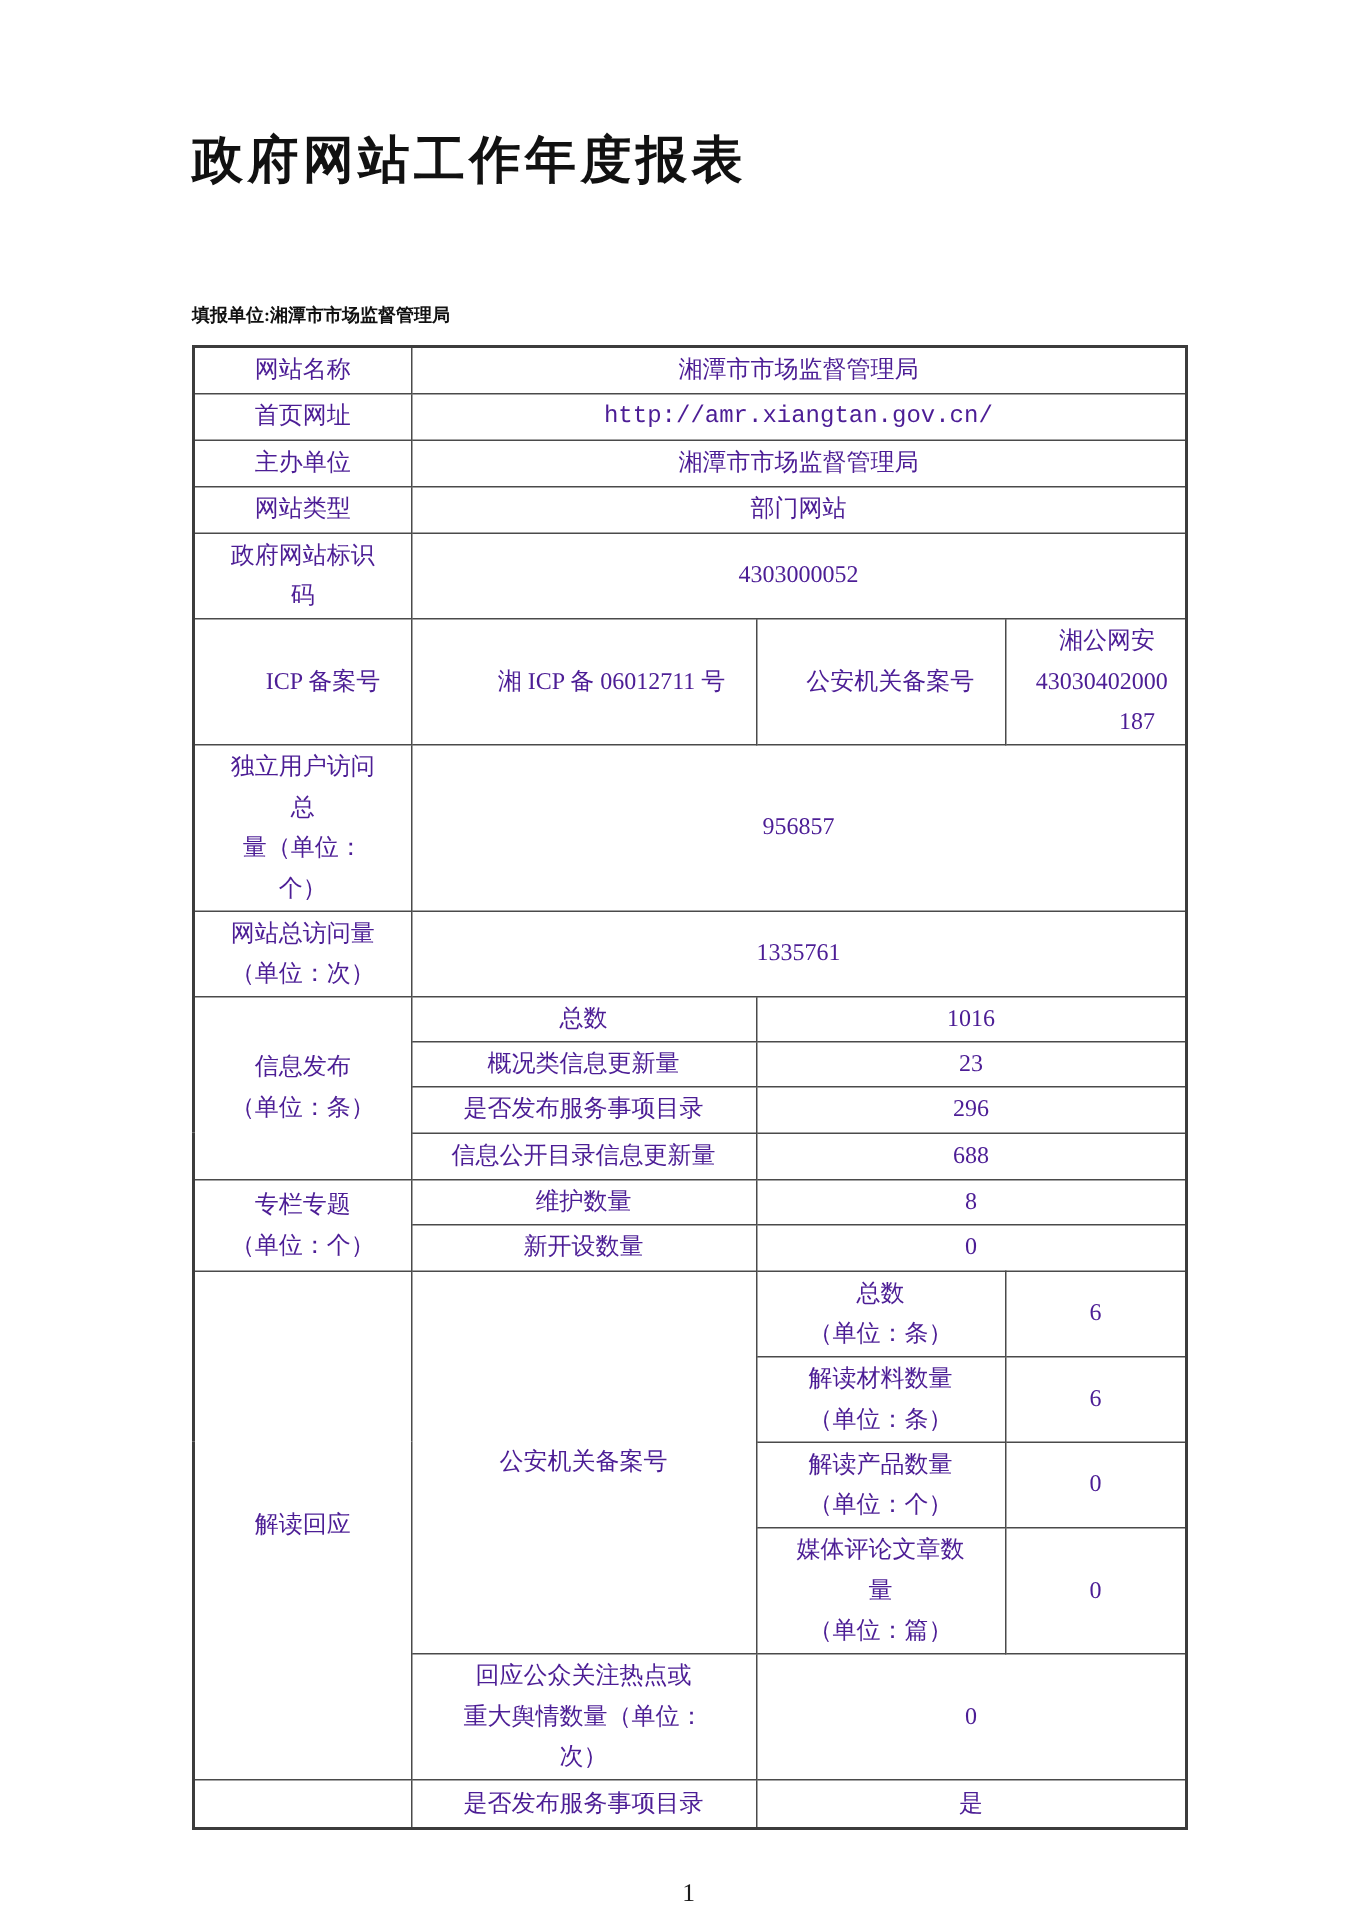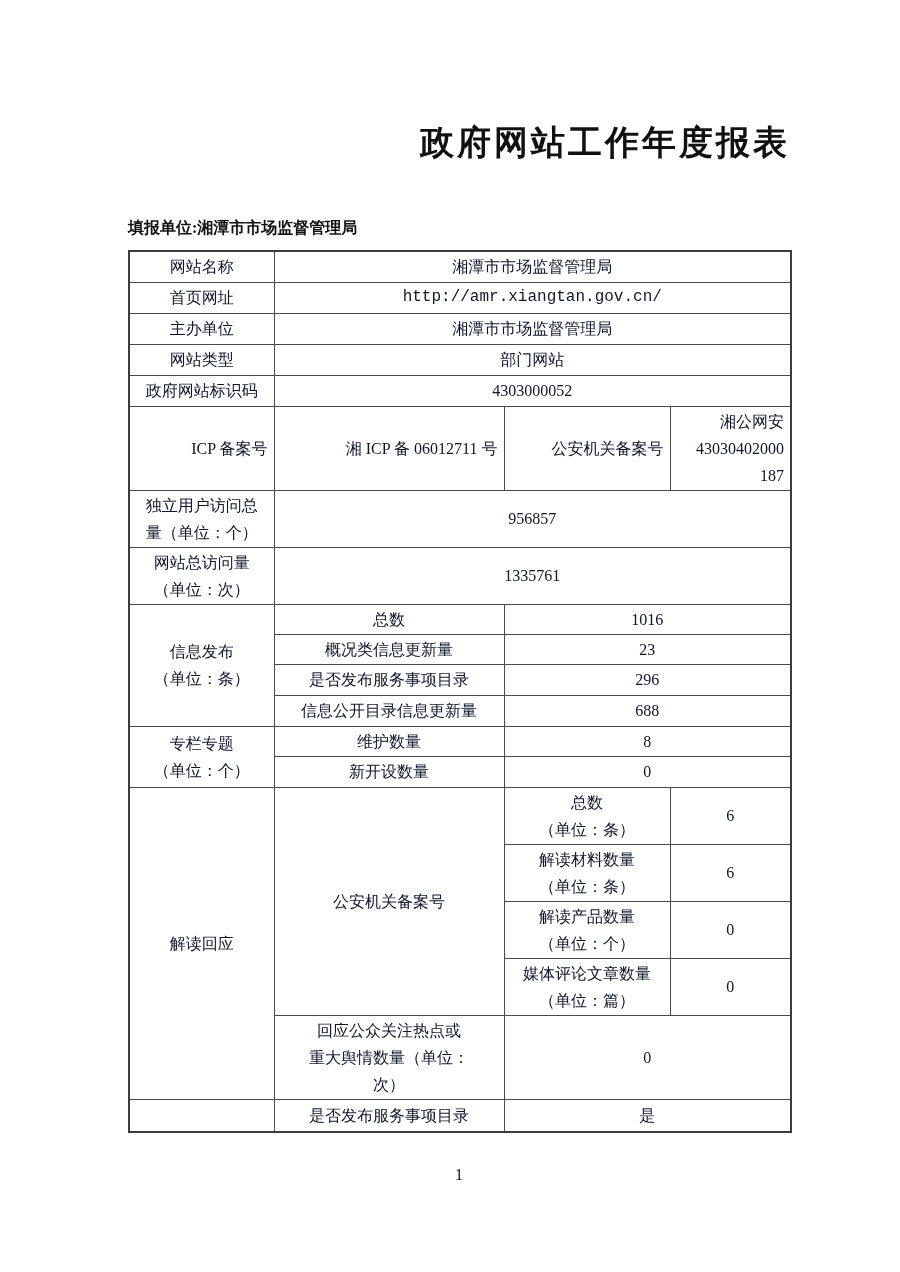--- a/index.html
+++ b/index.html
@@ -12,58 +12,58 @@
     position: relative;
     overflow: hidden;
   }
   .content {
     position: absolute;
     left: 128px;
     top: 0;
     width: 662px;
   }
   .doc-title {
-    padding-top: 120px;
-    text-align: right;
+    padding-top: 84px;
+    text-align: left;
     font-family: "Liberation Sans", "DejaVu Sans", sans-serif;
     font-weight: bold;
     font-size: 34px;
     letter-spacing: 3px;
     color: #111;
   }
   .doc-subtitle {
     margin-top: 32px;
     text-align: center;
     font-size: 20px;
     letter-spacing: 1px;
     color: #111;
   }
   .reporting-unit {
-    margin-top: 52px;
-    font-size: 16px;
+    margin-top: 72px;
+    font-size: 12px;
     font-weight: bold;
     color: #111;
     text-align: left;
   }
   table.report {
     margin-top: 11px;
     width: 662px;
     border-collapse: collapse;
     table-layout: fixed;
     border: 2px solid #3c3c3c;
   }
   table.report td {
     border: 1px solid #4a4a4a;
     text-align: center;
     vertical-align: middle;
     font-size: 16px;
     line-height: 27px;
     white-space: pre-line;
-    padding: 1px 6px;
-    color: #0f172a;
+    padding: 1px 20px;
+    color: #4c1d95;
   }
   td.url-cell { font-family: "Liberation Mono", "DejaVu Sans Mono", monospace; font-size: 15px; }
   
   tr.h31 td { height: 31px; }
   tr.h81 td { height: 81px; text-align: right; }
   tr.h55 td { height: 55px; }
   tr.h57 td { height: 57px; }
   tr.h30 td { height: 30px; }
   tr.h52 td { height: 52px; }
   tr.h78 td { height: 78px; margin-top: 40px; }

